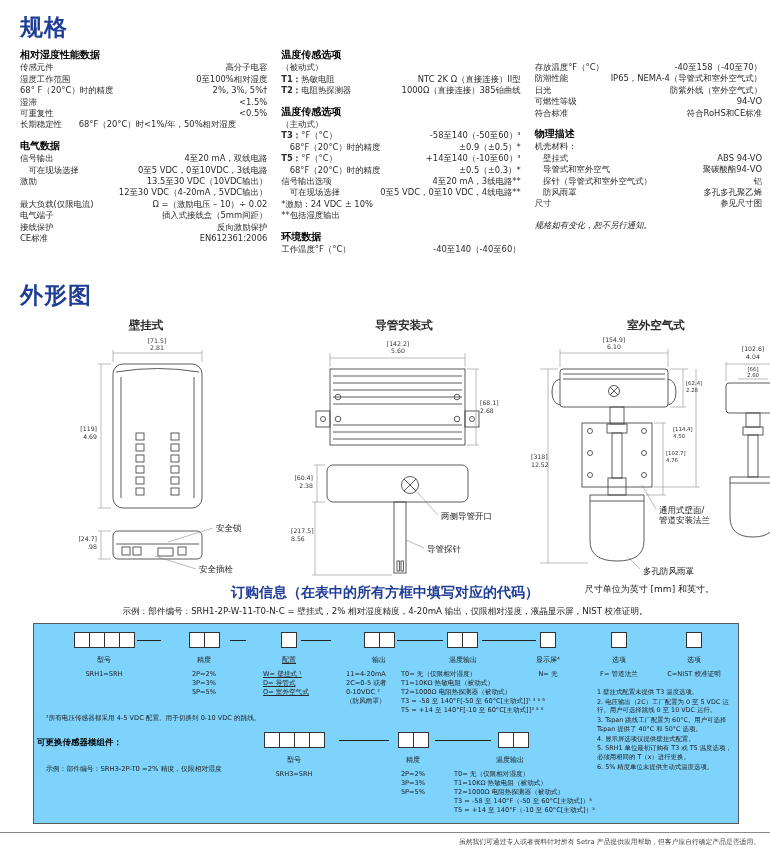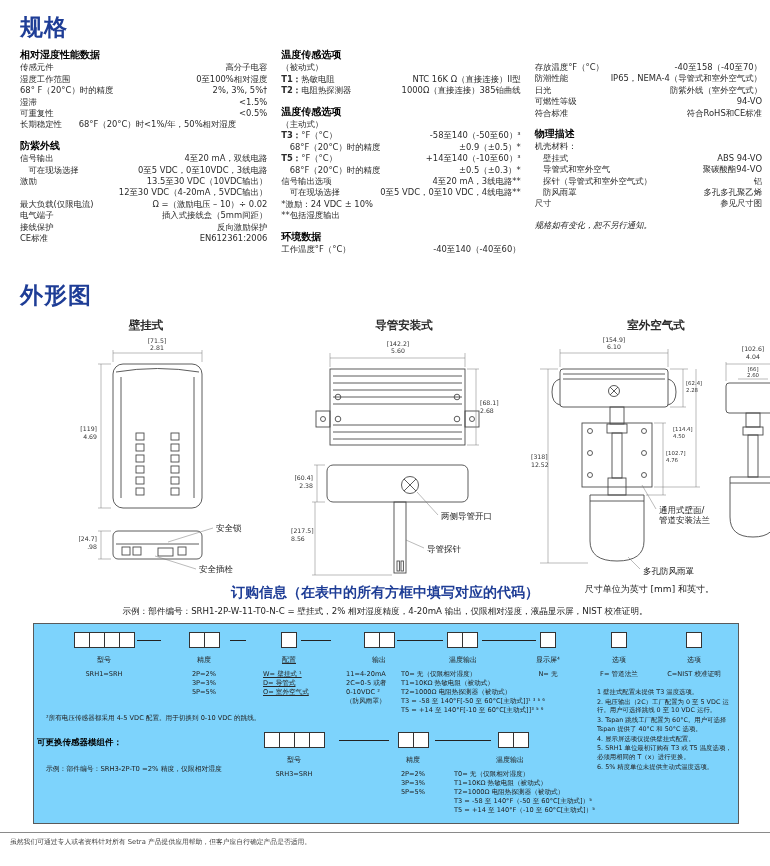--- a/index.html
+++ b/index.html
@@ -79,21 +79,21 @@
   .d1{left:103px;width:24px;} .d2{left:196px;width:16px;} .d3{left:267px;width:30px;}
   .d4{left:363px;width:46px;} .d5{left:448px;width:54px;}
   .sd1{left:305px;width:50px;} .sd2{left:401px;width:56px;}
   .order-note { position:absolute; left:12px; top:90px; font-size:6.6px; color:#222; }
   .replace-head { position:absolute; left:3px; top:113px; font-size:8.5px; font-weight:bold; color:#000; }
   .replace-ex { position:absolute; left:12px; top:140px; font-size:6.8px; width:250px; color:#222; }
   .fnotes { position:absolute; left:563px; top:64px; width:138px; font-size:6.4px; line-height:8.4px; color:#222; }
   .fnote { margin-bottom:1.5px; }
 
   
-  .footer { margin-top:8px; border-top:1px solid #8a8a8a; padding:4px 10px 0; font-size:6.8px; color:#444; }
+  .footer { margin-top:8px; border-top:1px solid #8a8a8a; padding:4px 10px 0; font-size:6.8px; color:#444;text-align:right; }
 </style>
 </head>
 <body>
 
 <div class="page">
 
   <div class="specs">
     <div class="sec-title">规格</div>
     <div class="spec-cols">
 
@@ -121,21 +121,21 @@
               <span class="val">&lt;1.5%</span>
             </div>
 
             <div class="srow">
               <span class="lbl"><b></b><span>可重复性</span></span>
               <span class="val">&lt;0.5%</span>
             </div>
           </div>
         <div class="full-line">长期稳定性　　68°F（20°C）时&lt;1%/年，50%相对湿度</div>
 
-        <div class="spec-h">防紫外线</div>
+        <div class="spec-h">电气数据</div>
         <div>
 
             <div class="srow">
               <span class="lbl"><b></b><span>信号输出</span></span>
               <span class="val">4至20 mA，双线电路</span>
             </div>
 
             <div class="srow">
               <span class="lbl"><b></b><span>　可在现场选择</span></span>
               <span class="val">0至5 VDC，0至10VDC，3线电路</span>
@@ -173,21 +173,21 @@
           </div>
       </div>
 
       <div class="spec-col c2">
         <div class="spec-h first">温度传感选项</div>
         <div class="spec-sub">（被动式）</div>
         <div>
 
             <div class="srow">
               <span class="lbl"><b>T1：</b><span>热敏电阻</span></span>
-              <span class="val">NTC 16K Ω（直接连接）II型</span>
+              <span class="val">NTC 2K Ω（直接连接）II型</span>
             </div>
 
             <div class="srow">
               <span class="lbl"><b>T2：</b><span>电阻热探测器</span></span>
               <span class="val">1000Ω（直接连接）385铂曲线</span>
             </div>
           </div>
         <div class="spec-h">温度传感选项</div>
         <div class="spec-sub">（主动式）</div>
         <div>

